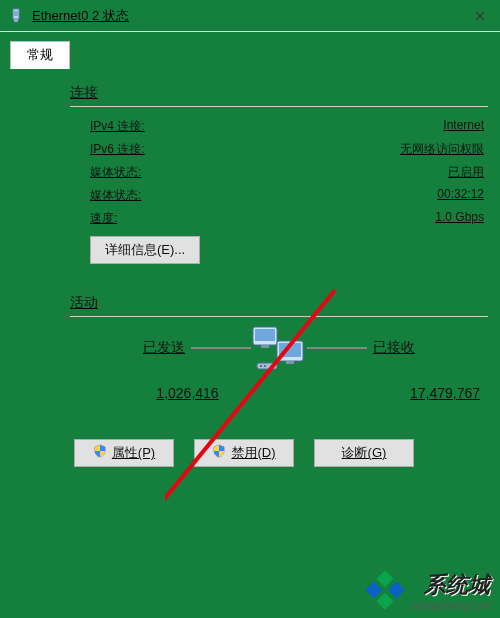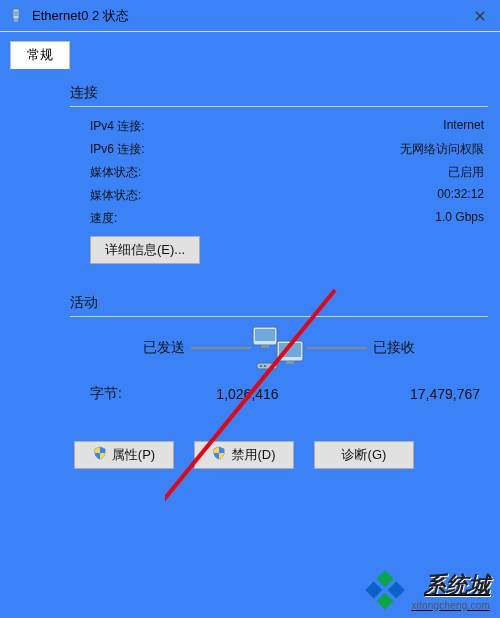--- a/index.html
+++ b/index.html
@@ -1,19 +1,19 @@
 <!DOCTYPE html>
 <html><head>
 <meta charset="utf-8">
 <style>
   * { box-sizing: border-box; font-family: "Microsoft YaHei", "Segoe UI", Tahoma, sans-serif; }
   html, body { margin: 0; padding: 0; }
   body { width: 500px; height: 618px; position: relative; background: #fff; overflow: hidden; }
   .outer-border { position: absolute; inset: 4px; border: 2px solid #888; background: #fff; }
-  .window { position: absolute; inset: 0; background: #3b82f6; }
+  .window { position: absolute; inset: 0; background: #15803d; text-decoration: underline; }
   .titlebar { height: 32px; display: flex; align-items: center; padding: 0 8px; border-bottom: 1px solid #ddd; }
   .titlebar .icon { width: 16px; height: 16px; margin-right: 8px; display: inline-flex; align-items: center; justify-content: center; }
   .titlebar .title { font-size: 13px; color: #000; flex: 1; }
   .titlebar .close { width: 40px; height: 32px; display: flex; align-items: center; justify-content: center; margin-right: -8px; }
   .titlebar .close svg { width: 10px; height: 10px; }
   .tab-strip { margin: 8px 0 0 10px; height: 26px; position: relative; }
   .tab { display: inline-block; border: 1px solid #bcbcbc; background: #fff; font-size: 13px; padding: 4px 16px 4px 16px; position: relative; top: 1px; border-bottom: 1px solid #fff; }
   .tab-line { border-bottom: 1px solid #bcbcbc; position: absolute; left: 0; right: 10px; bottom: 0; z-index: -1; }
   .content { padding: 10px 12px 10px 22px; font-size: 14px; color: #111; margin-left: 48px; }
   .section-title { font-size: 14px; margin: 8px 0 4px 0; }
@@ -30,21 +30,21 @@
   .byte-row { display: flex; padding: 6px 4px 6px 20px; align-items: center; }
   .byte-row .label { width: 80px; }
   .byte-row .sent, .byte-row .recv { flex: 1; text-align: center; font-size: 14px; }
   .byte-row .recv { text-align: right; padding-right: 4px; }
   .byte-row .sent { text-align: center; }
   .bottom-buttons { display: flex; gap: 20px; margin-top: 32px; padding-left: 4px; }
   .bottom-buttons .btn { margin: 0; padding: 4px 12px; min-width: 100px; }
   .shield-icon { width: 14px; height: 14px; }
   .arrow { position: absolute; top: 280px; left: 165px; width: 200px; height: 270px; pointer-events: none; }
   .watermark { position: absolute; right: 10px; bottom: 6px; display: flex; align-items: center; gap: 4px; }
-  .watermark .wm-txt { text-align: right; text-decoration: underline; }
+  .watermark .wm-txt { text-align: right; }
   .watermark .cn { font-size: 22px; font-style: italic; color: #222; text-shadow: 1px 1px 0 #fff; font-weight: 600; }
   .watermark .en { font-size: 10px; color: #555; letter-spacing: 0.2px; }
   .watermark svg { width: 44px; height: 44px; }
 </style>
 </head>
 <body>
 
 <div class="outer-border"></div>
 
 <div class="window">
@@ -119,21 +119,20 @@
             <rect x="6" y="38" width="20" height="6" rx="2" fill="#a9bed2" stroke="#4a6f96"></rect>
             <circle cx="10" cy="41" r="1" fill="#3b5a78"></circle>
             <circle cx="14" cy="41" r="1" fill="#3b5a78"></circle>
           </svg>
         </span>
         <span class="arm"></span>
         <span class="caption">已接收</span>
       </div>
 
       <div class="byte-row">
-        <span class="label">字节:</span>
         <span class="sent">1,026,416</span>
         <span class="recv">17,479,767</span>
       </div>
     </div>
 
     <div class="bottom-buttons">
       <div class="btn">
         <span class="shield-icon">
           <svg viewBox="0 0 14 14">
               <path d="M7 1 L12 3 V7 C12 10 9.5 12.5 7 13 C4.5 12.5 2 10 2 7 V3 Z" fill="#fff" stroke="#444" stroke-width="0.6"></path>

